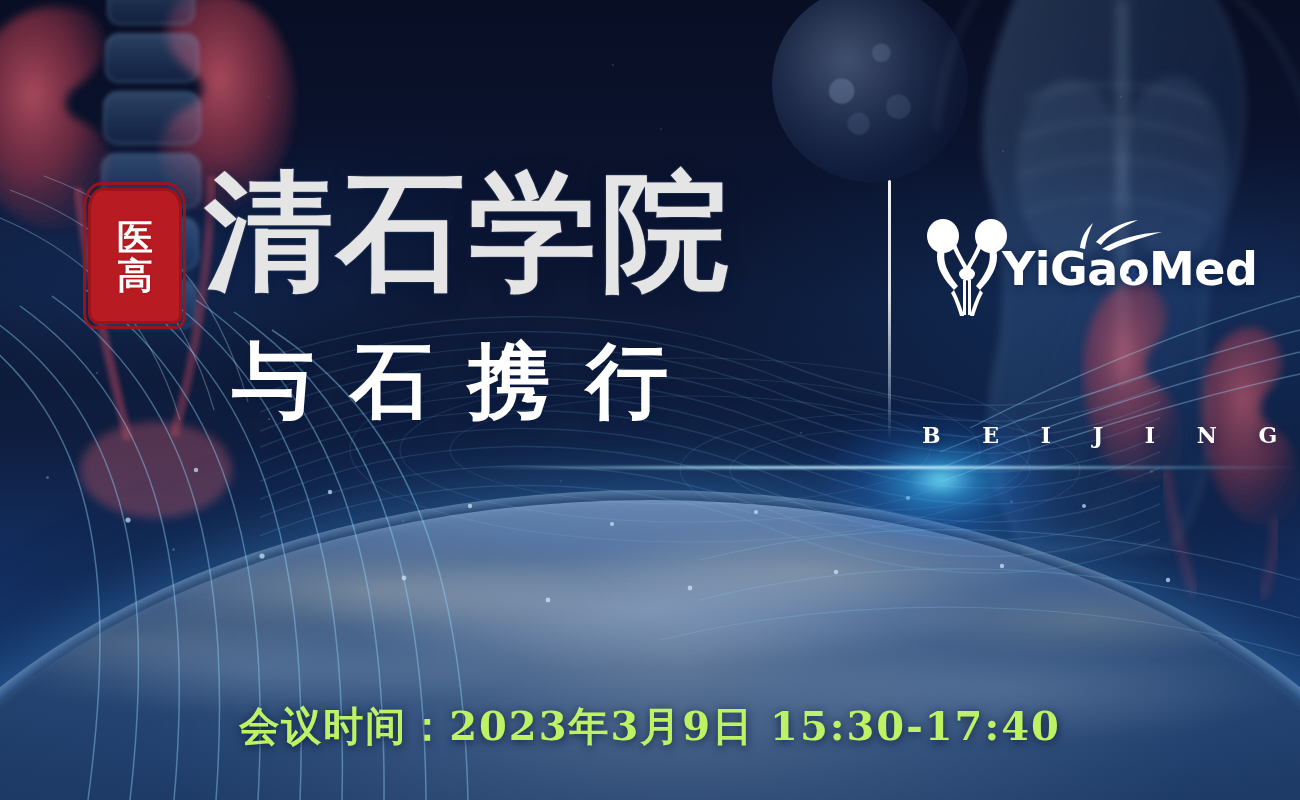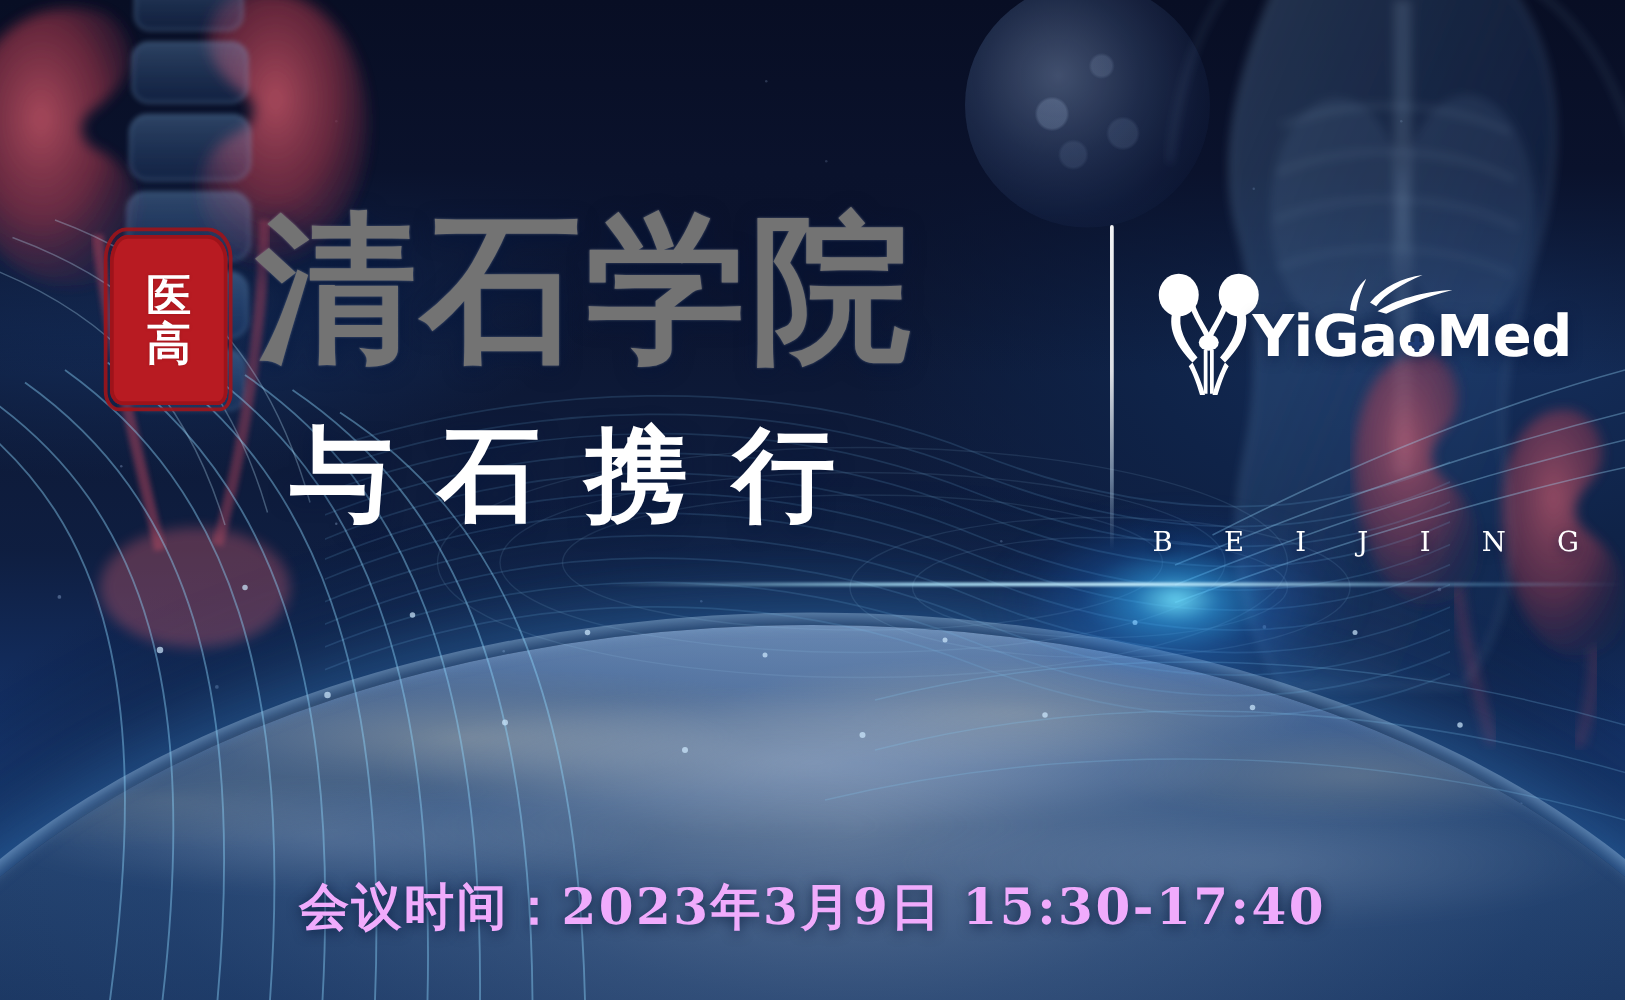--- a/index.html
+++ b/index.html
@@ -125,21 +125,21 @@
     position:absolute;inset:0;display:flex;flex-direction:column;
     align-items:center;justify-content:center;gap:2px;
     color:#fff;font-size:36px;line-height:1.0;font-weight:700;
     font-family:"DejaVu Serif","Liberation Serif",serif;
     text-shadow:0 0 2px rgba(130,12,18,.5);
   }
 
   
   .title{
     position:absolute;left:205px;top:168px;
-    font-size:128px;line-height:1;font-weight:700;color:#737373;
+    font-size:128px;line-height:1;font-weight:700;color:#e5e5e5;
     letter-spacing:4px;
     font-family:"DejaVu Sans","Liberation Sans",sans-serif;
     text-shadow:0 3px 16px rgba(0,20,60,.55), 0 0 2px rgba(255,255,255,.4);
     white-space:nowrap;
   }
   .subtitle{
     position:absolute;left:232px;top:340px;
     font-size:82px;line-height:1;font-weight:700;color:#ffffff;
     letter-spacing:36px;
     font-family:"DejaVu Sans","Liberation Sans",sans-serif;
@@ -179,31 +179,31 @@
   
   .city{
     position:absolute;left:918px;top:345px;
     font-size:74px;line-height:1;font-weight:700;color:#fff;letter-spacing:14px;
     font-family:"DejaVu Sans","Liberation Sans",sans-serif;
     text-shadow:0 3px 14px rgba(0,20,60,.5);
     white-space:nowrap;
   }
   .city-en{
     position:absolute;left:922px;top:424px;
-    font-size:22px;line-height:1;font-weight:400;color:#fff;letter-spacing:17px;
+    font-size:22px;line-height:1;font-weight:700;color:#fff;letter-spacing:17px;
     font-family:"DejaVu Serif","Liberation Serif",serif;
     text-shadow:0 2px 8px rgba(0,20,60,.6);
     white-space:nowrap;
   }
 
   
   .datebar{
     position:absolute;left:0;top:706px;width:100%;
     text-align:center;
-    font-size:40px;line-height:1;font-weight:700;color:#f0abfc;
+    font-size:40px;line-height:1;font-weight:700;color:#bef264;
     letter-spacing:2px;
     font-family:"DejaVu Serif","Liberation Serif",serif;
     text-shadow:0 2px 10px rgba(0,18,48,.75);
     white-space:nowrap;
   }
 </style>
 </head>
 <body>
 
 <div class="poster">

